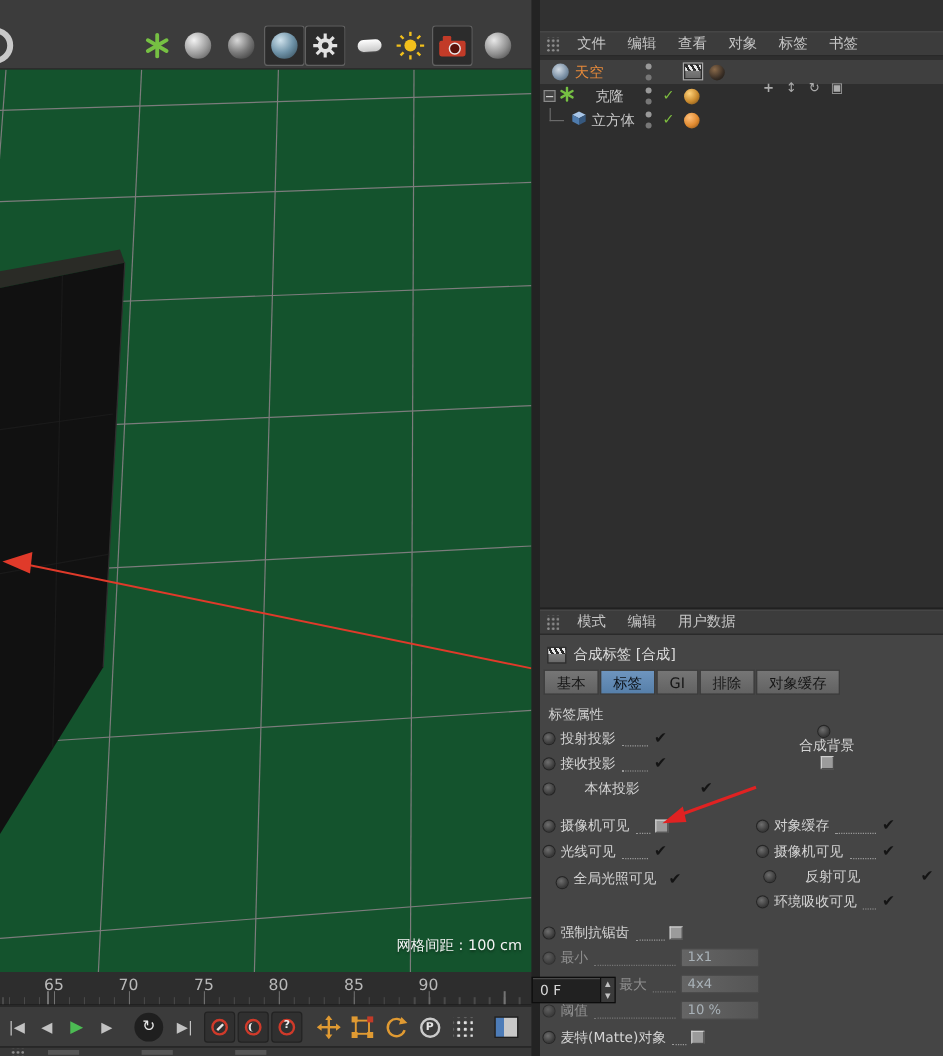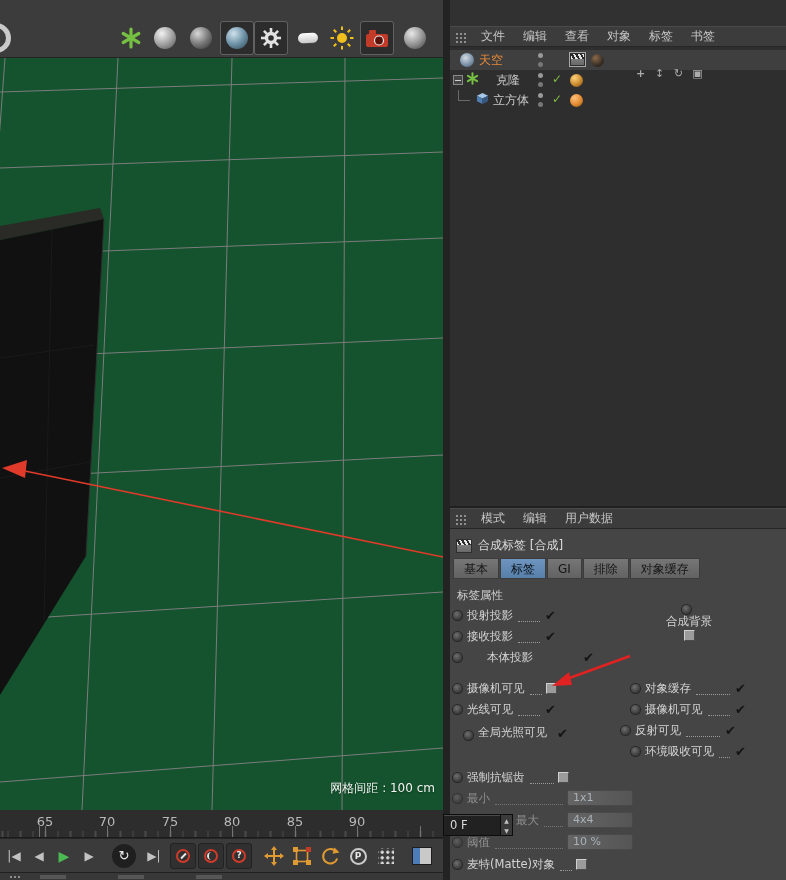--- a/index.html
+++ b/index.html
@@ -446,21 +446,21 @@
       <span class="plabel">对象缓存</span>
       <span class="leader"></span>
       <span class="ck checked"></span>
     </div>
     <div class="prop-row" style="left:181px;top:191px;width:116px;">
       <span class="adot"></span>
       <span class="plabel">摄像机可见</span>
       <span class="leader"></span>
       <span class="ck checked"></span>
     </div>
-    <div class="prop-row" style="left:171px;top:212px;width:116px;">
+    <div class="prop-row" style="left:187px;top:212px;width:116px;gap:20px;">
       <span class="adot"></span>
       <span class="plabel">反射可见</span>
       <span class="leader"></span>
       <span class="ck checked"></span>
     </div>
     <div class="prop-row" style="left:181px;top:233px;width:116px;">
       <span class="adot"></span>
       <span class="plabel">环境吸收可见</span>
       <span class="leader"></span>
       <span class="ck checked"></span>

